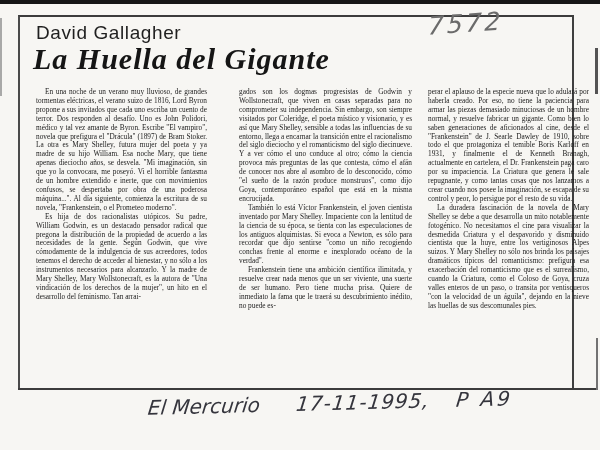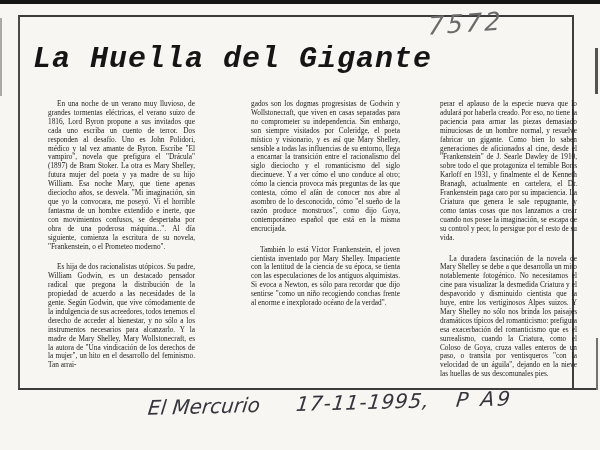--- a/index.html
+++ b/index.html
@@ -44,33 +44,33 @@
   }
   
   .byline{
     position:absolute;left:36px;top:22px;
     font-family:"Liberation Sans", sans-serif;
     font-size:19px;font-weight:400;letter-spacing:.6px;
     color:#1f1f1f;white-space:nowrap;
   }
   .headline{
     position:absolute;left:33px;top:42px;margin:0;
-    font-family:Liberation Mono, monospace;
+    font-family:Liberation Serif, serif;
     font-style:italic;font-weight:600;
     font-size:30px;letter-spacing:1px;
     color:#151515;white-space:nowrap;
   }
   
   .col{
     position:absolute;top:88px;height:296px;overflow:hidden;
     font-size:7.3px;line-height:8.9px;
     text-align:justify;color:#1b1b1b;
     letter-spacing:0;
   }
-  .col p{margin:12px;}
+  .col p{margin:0;}
   .col p.indent{text-indent:9px;}
   .col-1{left:36px;width:171px;}
   .col-2{left:239px;width:173px;}
   .col-3{left:428px;width:161px;}
   
   .hw{
     font-family:"DejaVu Sans", sans-serif;
     font-style:italic;
     white-space:nowrap;
   }
@@ -96,31 +96,33 @@
   <div class="scan-top-strip"></div>
   <div class="scan-left-smudge"></div>
   <div class="scan-right-tick-1"></div>
   <div class="scan-right-tick-2"></div>
 
   <div class="article-box"></div>
   <div class="bottom-rule"></div>
 
   <div class="hw hw-number">7572</div>
 
+  <div class="byline">David Gallagher</div>
 
   <h1 class="headline">La Huella del Gigante</h1>
 
   <div class="col col-1">
     <p class="indent">En una noche de un verano muy lluvioso, de grandes tormentas eléctricas, el verano suizo de 1816, Lord Byron propone a sus invitados que cada uno escriba un cuento de terror. Dos responden al desafío. Uno es John Polidori, médico y tal vez amante de Byron. Escribe "El vampiro", novela que prefigura el "Drácula" (1897) de Bram Stoker. La otra es Mary Shelley, futura mujer del poeta y ya madre de su hijo William. Esa noche Mary, que tiene apenas dieciocho años, se desvela. "Mi imaginación, sin que yo la convocara, me poseyó. Vi el horrible fantasma de un hombre extendido e inerte, que con movimientos confusos, se despertaba por obra de una poderosa máquina...". Al día siguiente, comienza la escritura de su novela, "Frankenstein, o el Prometeo moderno".</p>
     <p class="indent">Es hija de dos racionalistas utópicos. Su padre, William Godwin, es un destacado pensador radical que pregona la distribución de la propiedad de acuerdo a las necesidades de la gente. Según Godwin, que vive cómodamente de la indulgencia de sus acreedores, todos tenemos el derecho de acceder al bienestar, y no sólo a los instrumentos necesarios para alcanzarlo. Y la madre de Mary Shelley, Mary Wollstonecraft, es la autora de "Una vindicación de los derechos de la mujer", un hito en el desarrollo del feminismo. Tan arrai-</p>
   </div>
 
   <div class="col col-2">
     <p>gados son los dogmas progresistas de Godwin y Wollstonecraft, que viven en casas separadas para no comprometer su independencia. Sin embargo, son siempre visitados por Coleridge, el poeta místico y visionario, y es así que Mary Shelley, sensible a todas las influencias de su entorno, llega a encarnar la transición entre el racionalismo del siglo dieciocho y el romanticismo del siglo diecinueve. Y a ver cómo el uno conduce al otro; cómo la ciencia provoca más preguntas de las que contesta, cómo el afán de conocer nos abre al asombro de lo desconocido, cómo "el sueño de la razón produce monstruos", como dijo Goya, contemporáneo español que está en la misma encrucijada.</p>
     <p class="indent">También lo está Víctor Frankenstein, el joven cientista inventado por Mary Shelley. Impaciente con la lentitud de la ciencia de su época, se tienta con las especulaciones de los antiguos alquimistas. Si evoca a Newton, es sólo para recordar que dijo sentirse "como un niño recogiendo conchas frente al enorme e inexplorado océano de la verdad".</p>
+    <p class="indent">Frankenstein tiene una ambición científica ilimitada, y resuelve crear nada menos que un ser viviente, una suerte de ser humano. Pero tiene mucha prisa. Quiere de inmediato la fama que le traerá su descubrimiento inédito, no puede es-</p>
   </div>
 
   <div class="col col-3">
     <p>perar el aplauso de la especie nueva que lo adulará por haberla creado. Por eso, no tiene la paciencia para armar las piezas demasiado minuciosas de un hombre normal, y resuelve fabricar un gigante. Como bien lo saben generaciones de aficionados al cine, desde el "Frankenstein" de J. Searle Dawley de 1910, sobre todo el que protagoniza el temible Boris Karloff en 1931, y finalmente el de Kenneth Branagh, actualmente en cartelera, el Dr. Frankenstein paga caro por su impaciencia. La Criatura que genera le sale repugnante, y como tantas cosas que nos lanzamos a crear cuando nos posee la imaginación, se escapa de su control y peor, lo persigue por el resto de su vida.</p>
     <p class="indent">La duradera fascinación de la novela de Mary Shelley se debe a que desarrolla un mito notablemente fotogénico. No necesitamos el cine para visualizar la desmedida Criatura y el despavorido y disminuido cientista que la huye, entre los vertiginosos Alpes suizos. Y Mary Shelley no sólo nos brinda los paisajes dramáticos típicos del romanticismo: prefigura esa exacerbación del romanticismo que es el surrealismo, cuando la Criatura, como el Coloso de Goya, cruza valles enteros de un paso, o transita por ventisqueros "con la velocidad de un águila", dejando en la nieve las huellas de sus descomunales pies.</p>
   </div>
 
   <div class="hw hw-note">
     <span class="hw-source">El Mercurio</span>
     <span class="hw-date">17-11-1995,</span>

